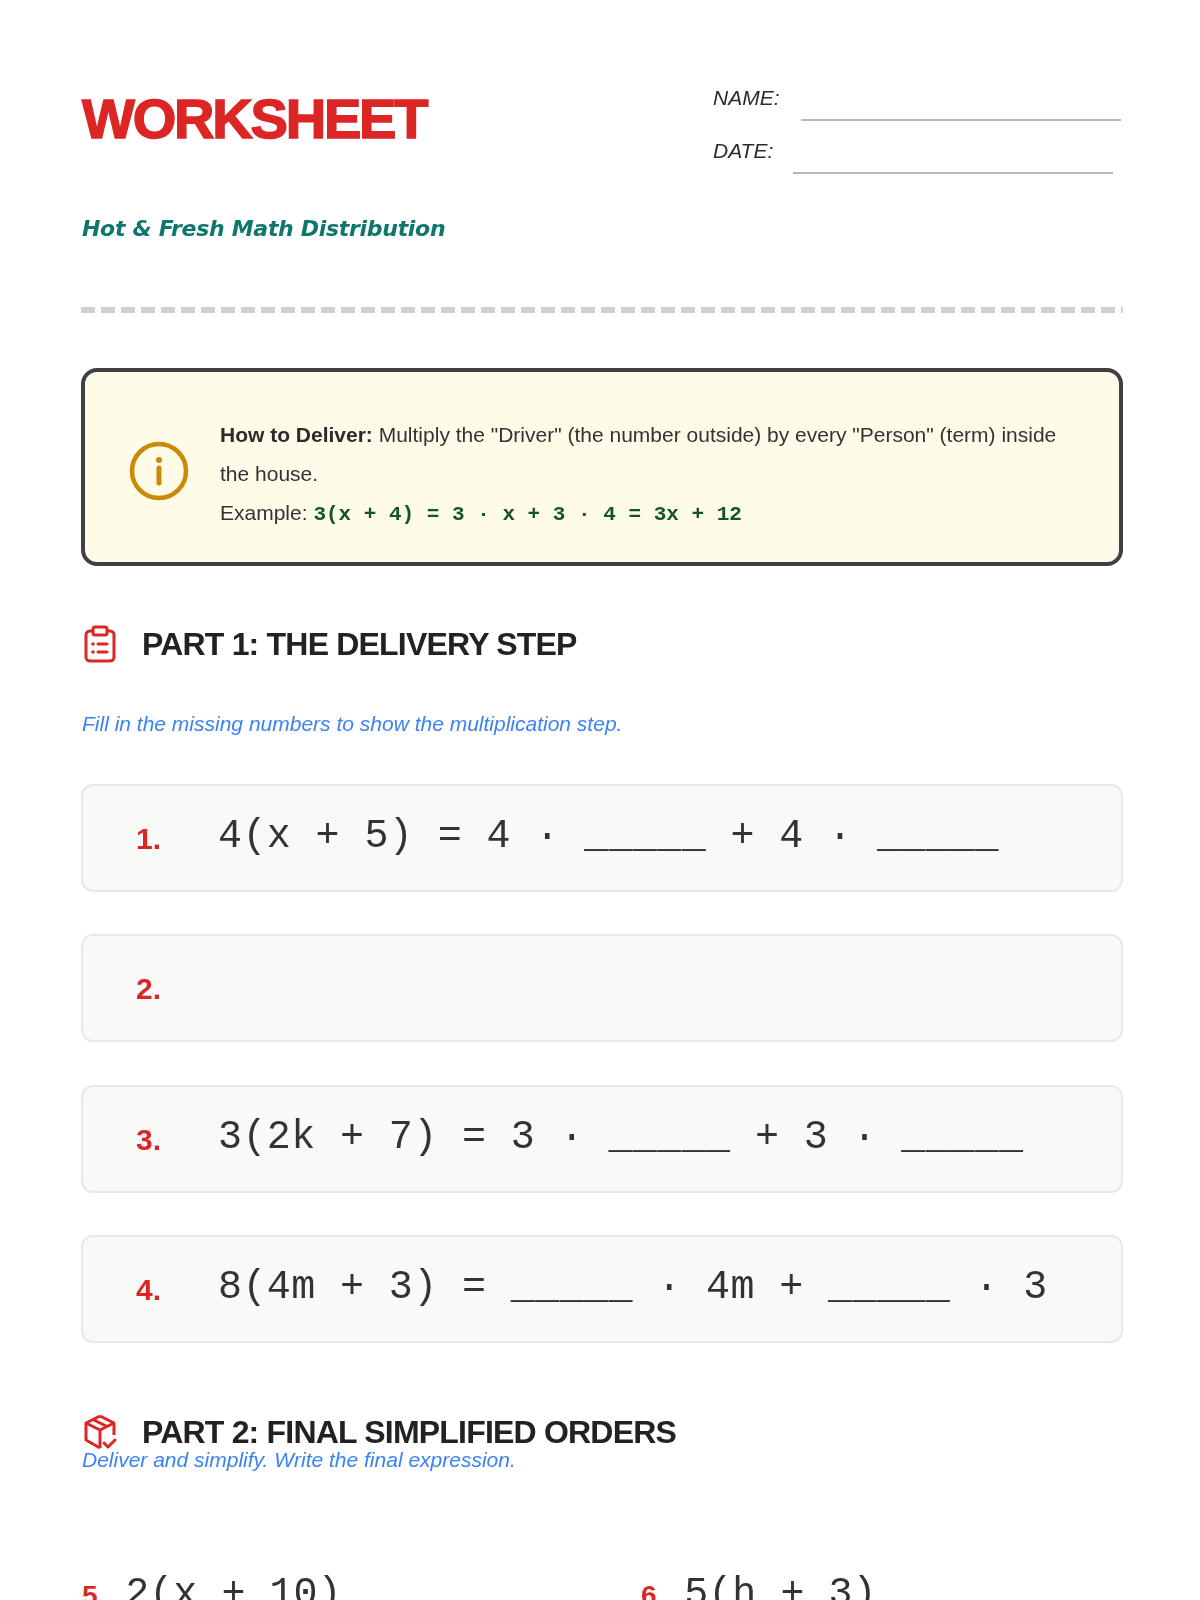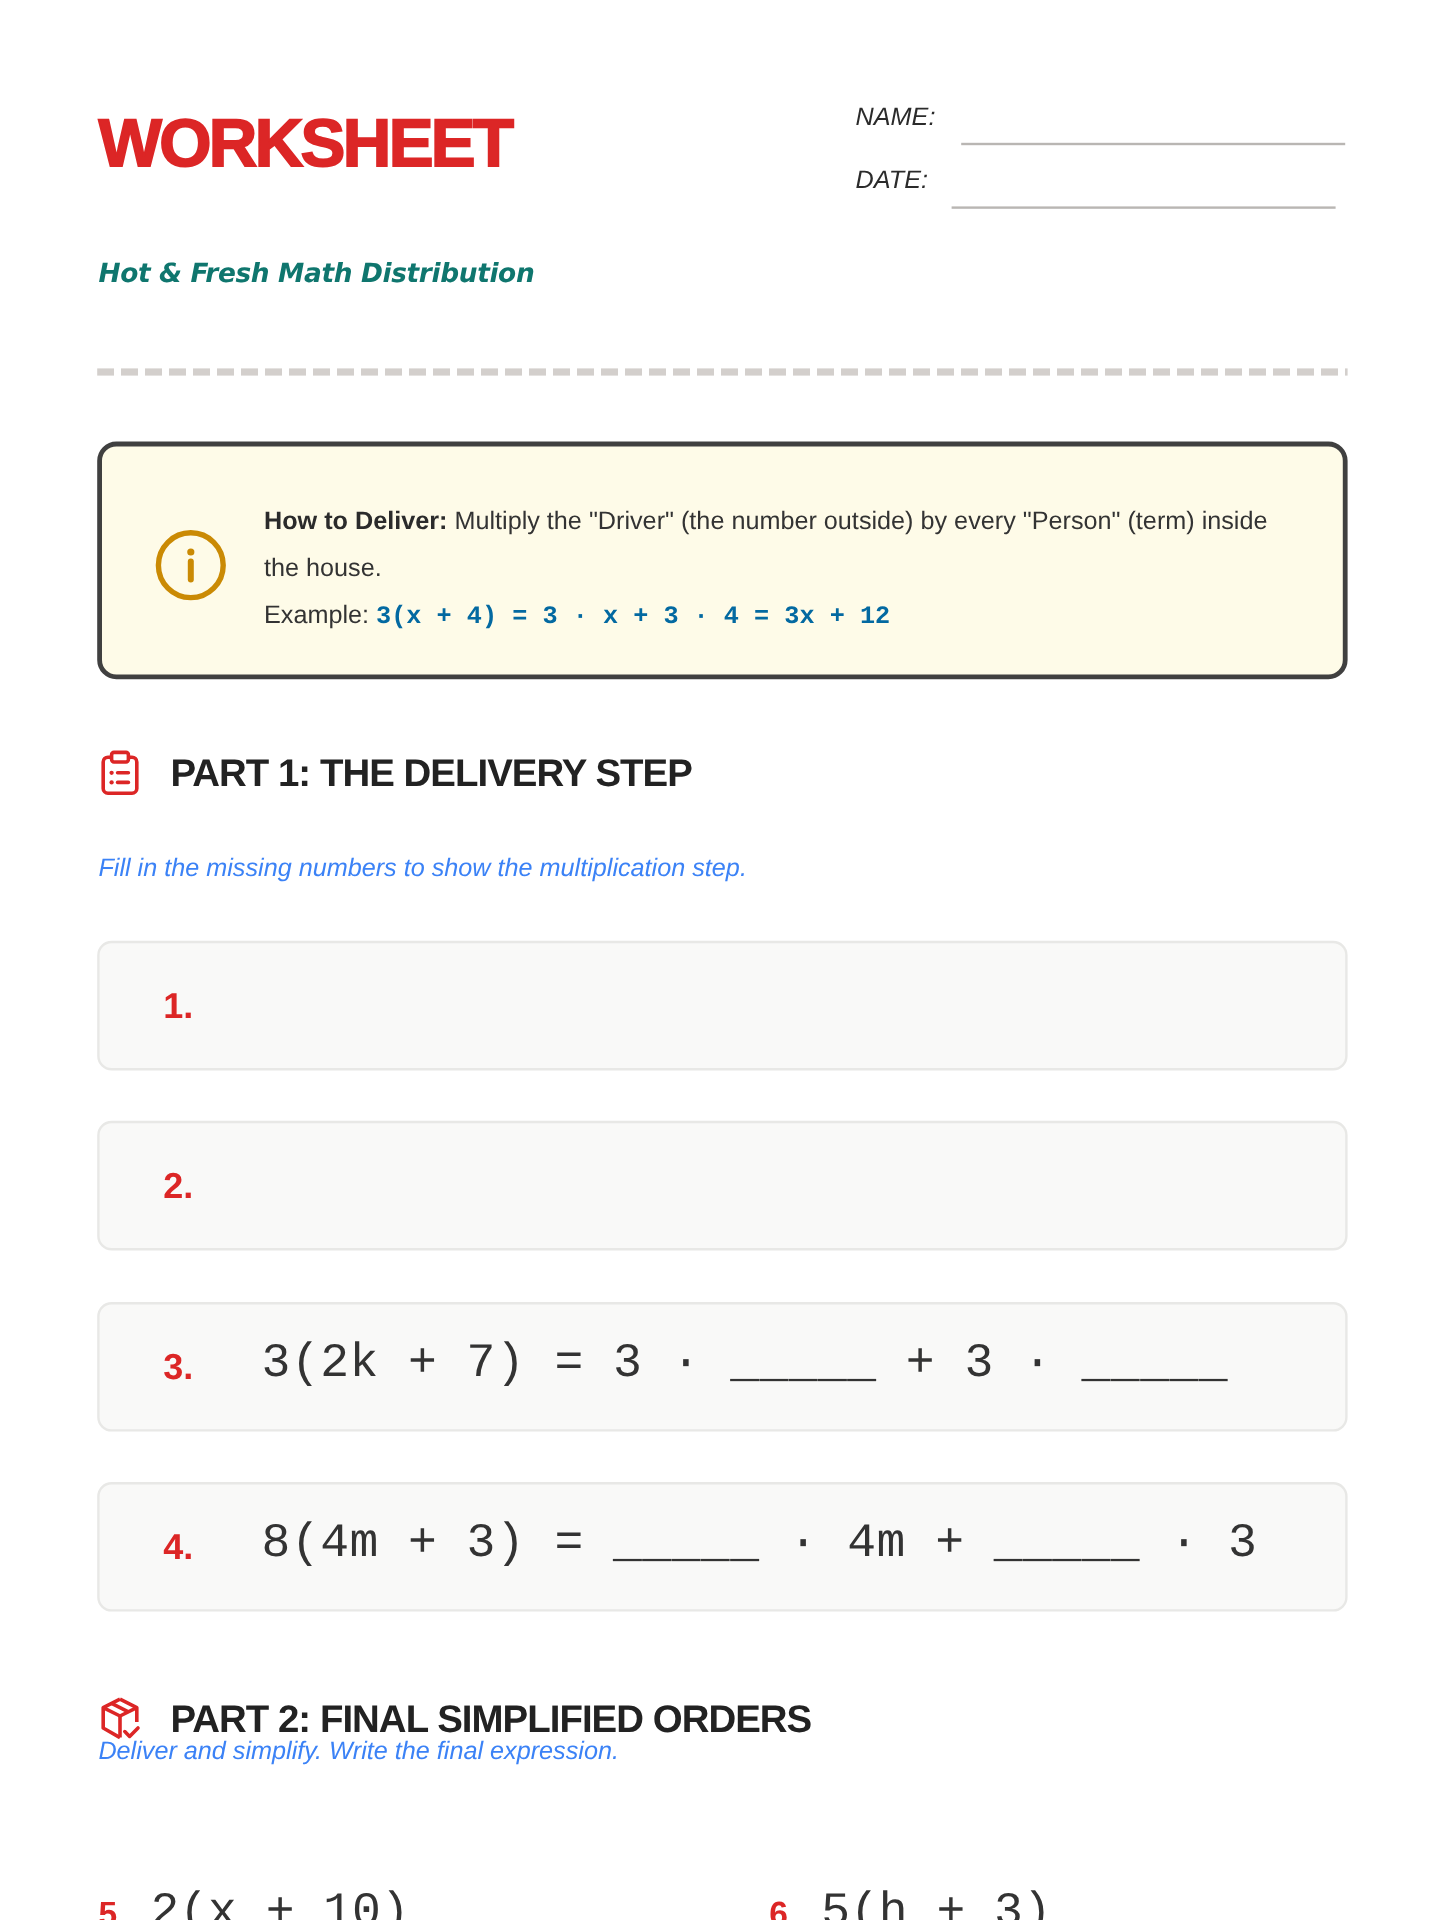--- a/index.html
+++ b/index.html
@@ -31,21 +31,21 @@
     background-image: repeating-linear-gradient(90deg, #d3cfcc 0 14px, transparent 14px 20px);
   }
 
   .info-box {
     position: absolute; left: 81px; top: 368px; width: 1042px; height: 198px;
     background: #fefbe8; border: 4px solid #404040; border-radius: 16px;
   }
   .info-icon { position: absolute; left: 43px; top: 68px; width: 62px; height: 62px; }
   .info-text { position: absolute; left: 135px; top: 43px; width: 860px; font-size: 21px; line-height: 39px; color: #333; font-family: "Liberation Sans", sans-serif; }
   .info-text b { font-weight: bold; color: #2b2b2b; }
-  .example-code { font-family: "Liberation Mono", monospace; font-weight: bold; color: #0369a1; font-size: 21px; }
+  .example-code { font-family: "Liberation Mono", monospace; font-weight: bold; color: #14532d; font-size: 21px; }
 
   .section-head { position: absolute; left: 82px; display: flex; align-items: center; }
   .section-icon { width: 36px; height: 38px; margin-right: 24px; }
   .section-title { font-family: "Liberation Sans", sans-serif; font-weight: bold; font-size: 32px; color: #222; letter-spacing: -0.8px; }
   .section-desc { position: absolute; left: 82px; font-style: italic; font-size: 21px; color: #3b82f6; font-family: "Liberation Sans", sans-serif; }
 
   .problem {
     position: absolute; left: 81px; width: 1042px; height: 108px;
     background: #f9f9f8; border: 2px solid #e8e8e6; border-radius: 12px;
     display: flex; align-items: center;
@@ -104,20 +104,21 @@
       <circle cx="11" cy="27" r="1.8" fill="#dc2626"></circle>
       <line x1="16" y1="27" x2="25" y2="27" stroke="#dc2626" stroke-width="3" stroke-linecap="round"></line>
     </svg>
   </span>
   <span class="section-title">PART 1: THE DELIVERY STEP</span>
 </div>
 <div class="section-desc" style="top:712px;">Fill in the missing numbers to show the multiplication step.</div>
 
 <div class="problem" style="top:784px;">
   <span class="problem-num">1.</span>
+  <span class="problem-expr">4(x + 5) = 4 · _____ + 4 · _____</span>
 </div>
 <div class="problem" style="top:934px;">
   <span class="problem-num">2.</span>
 </div>
 <div class="problem" style="top:1085px;">
   <span class="problem-num">3.</span>
   <span class="problem-expr">3(2k + 7) = 3 · _____ + 3 · _____</span>
 </div>
 <div class="problem" style="top:1235px;">
   <span class="problem-num">4.</span>

